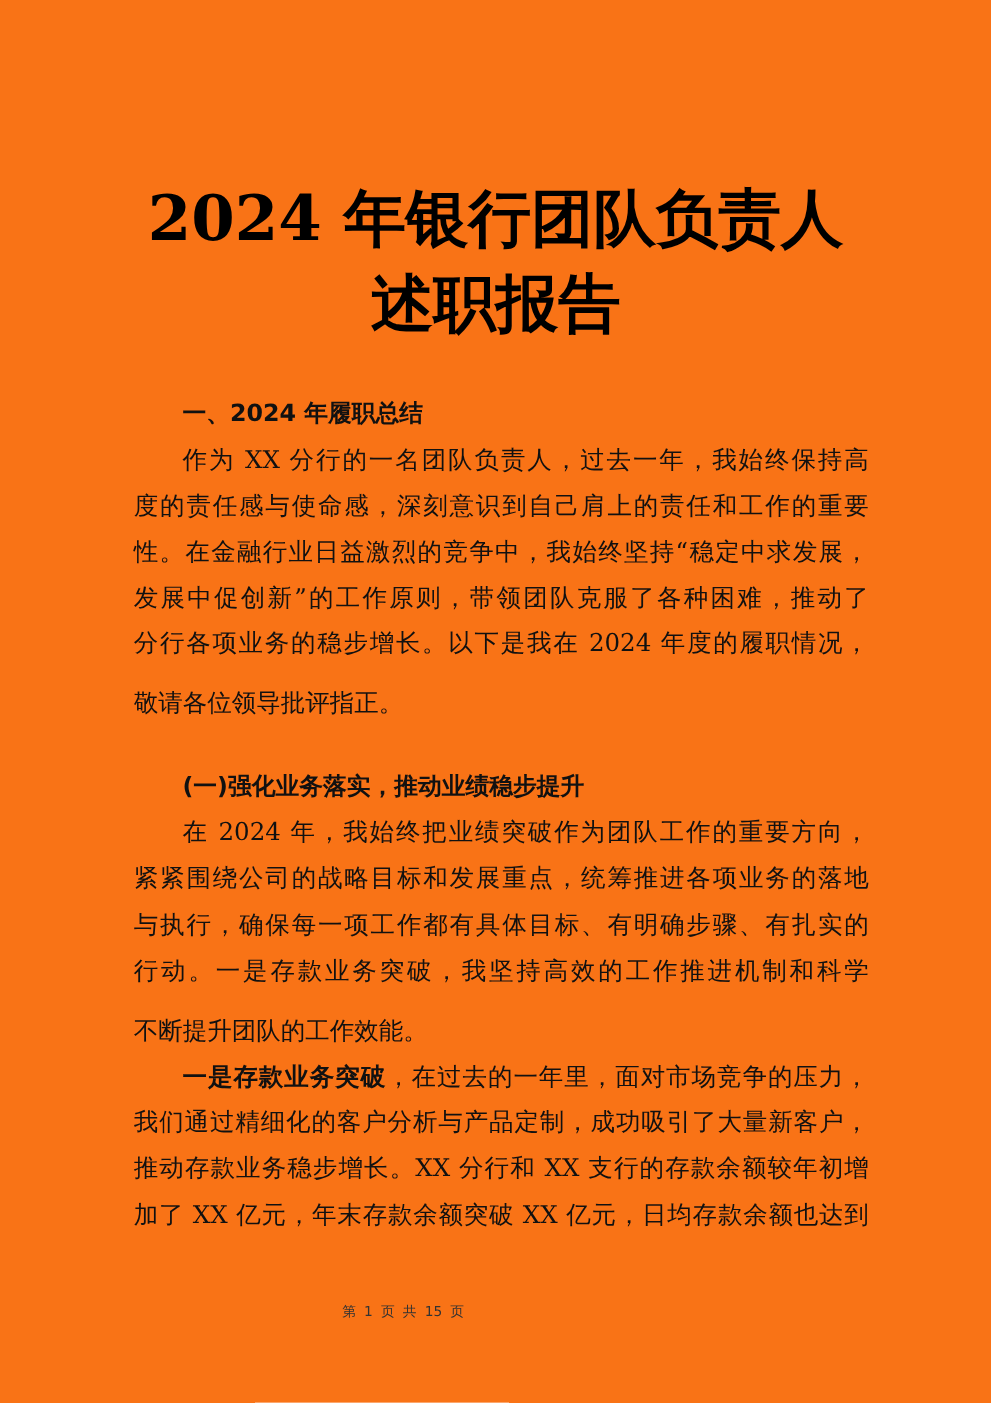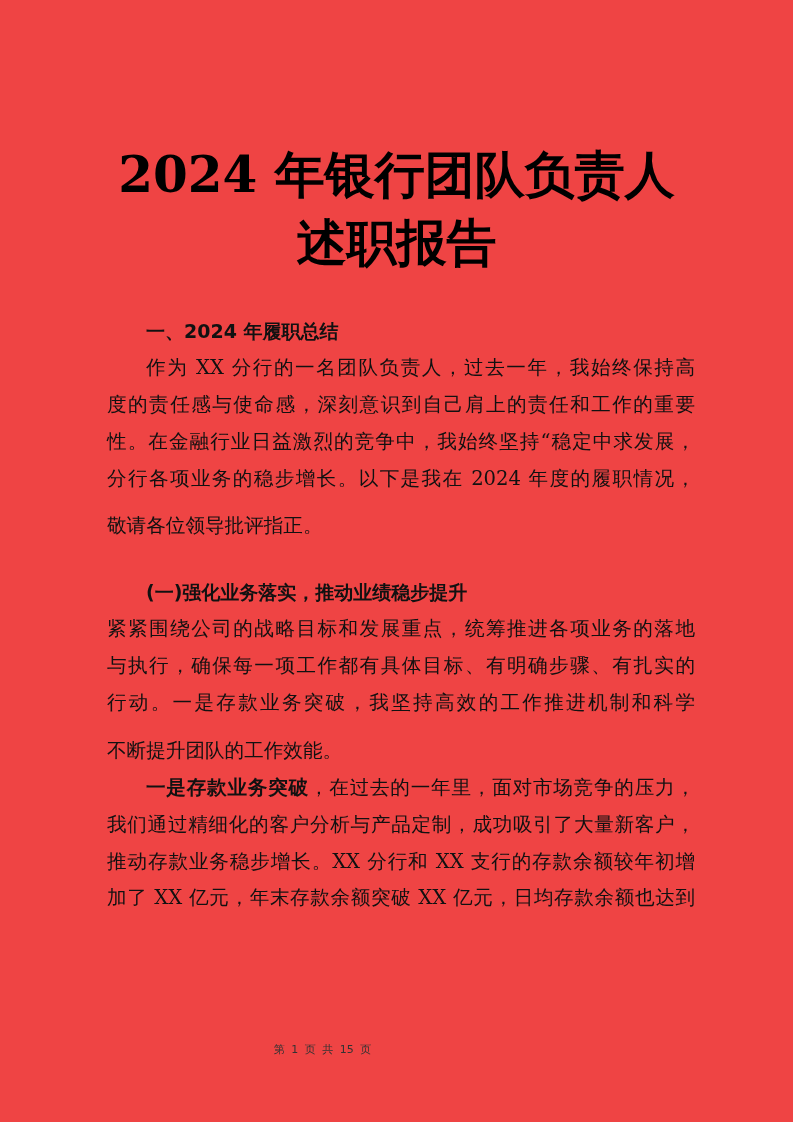--- a/index.html
+++ b/index.html
@@ -13,21 +13,21 @@
       position: relative;
       overflow: hidden;
       color: #111111;
       font-family: "DejaVu Serif", "Liberation Serif", serif;
     }
     .page {
       position: absolute;
       left: 0; top: 0;
       width: 793px;
       height: 1122px;
-      background: #ef4444;
+      background: #f97316;
     }
     .title {
       position: absolute;
       left: 0;
       width: 793px;
       text-align: center;
       font-family: "DejaVu Serif", "Liberation Serif", serif;
       font-weight: bold;
       font-size: 50px;
       line-height: 60px;
@@ -85,27 +85,29 @@
   <div class="title l2">述职报告</div>
 
   <div class="body-text" style="top: 284px;">
 
     <span class="line heading indent">一、2024 年履职总结</span>
 
     <div>
       <span class="line indent">作为 XX 分行的一名团队负责人，过去一年，我始终保持高</span>
       <span class="line">度的责任感与使命感，深刻意识到自己肩上的责任和工作的重要</span>
       <span class="line">性。在金融行业日益激烈的竞争中，我始终坚持“稳定中求发展，</span>
+      <span class="line">发展中促创新”的工作原则，带领团队克服了各种困难，推动了</span>
       <span class="line">分行各项业务的稳步增长。以下是我在 2024 年度的履职情况，</span>
       <span class="line last">敬请各位领导批评指正。</span>
     </div>
 
     <span class="line heading indent">(一)强化业务落实，推动业绩稳步提升</span>
 
     <div>
+      <span class="line indent">在 2024 年，我始终把业绩突破作为团队工作的重要方向，</span>
       <span class="line">紧紧围绕公司的战略目标和发展重点，统筹推进各项业务的落地</span>
       <span class="line">与执行，确保每一项工作都有具体目标、有明确步骤、有扎实的</span>
       <span class="line">行动。一是存款业务突破，我坚持高效的工作推进机制和科学</span>
       <span class="line last">不断提升团队的工作效能。</span>
     </div>
 
     <div>
       <span class="line indent"><span class="bold-lead">一是存款业务突破</span><span>，在过去的一年里，面对市场竞争的压力，</span></span>
       <span class="line">我们通过精细化的客户分析与产品定制，成功吸引了大量新客户，</span>
       <span class="line">推动存款业务稳步增长。XX 分行和 XX 支行的存款余额较年初增</span>

